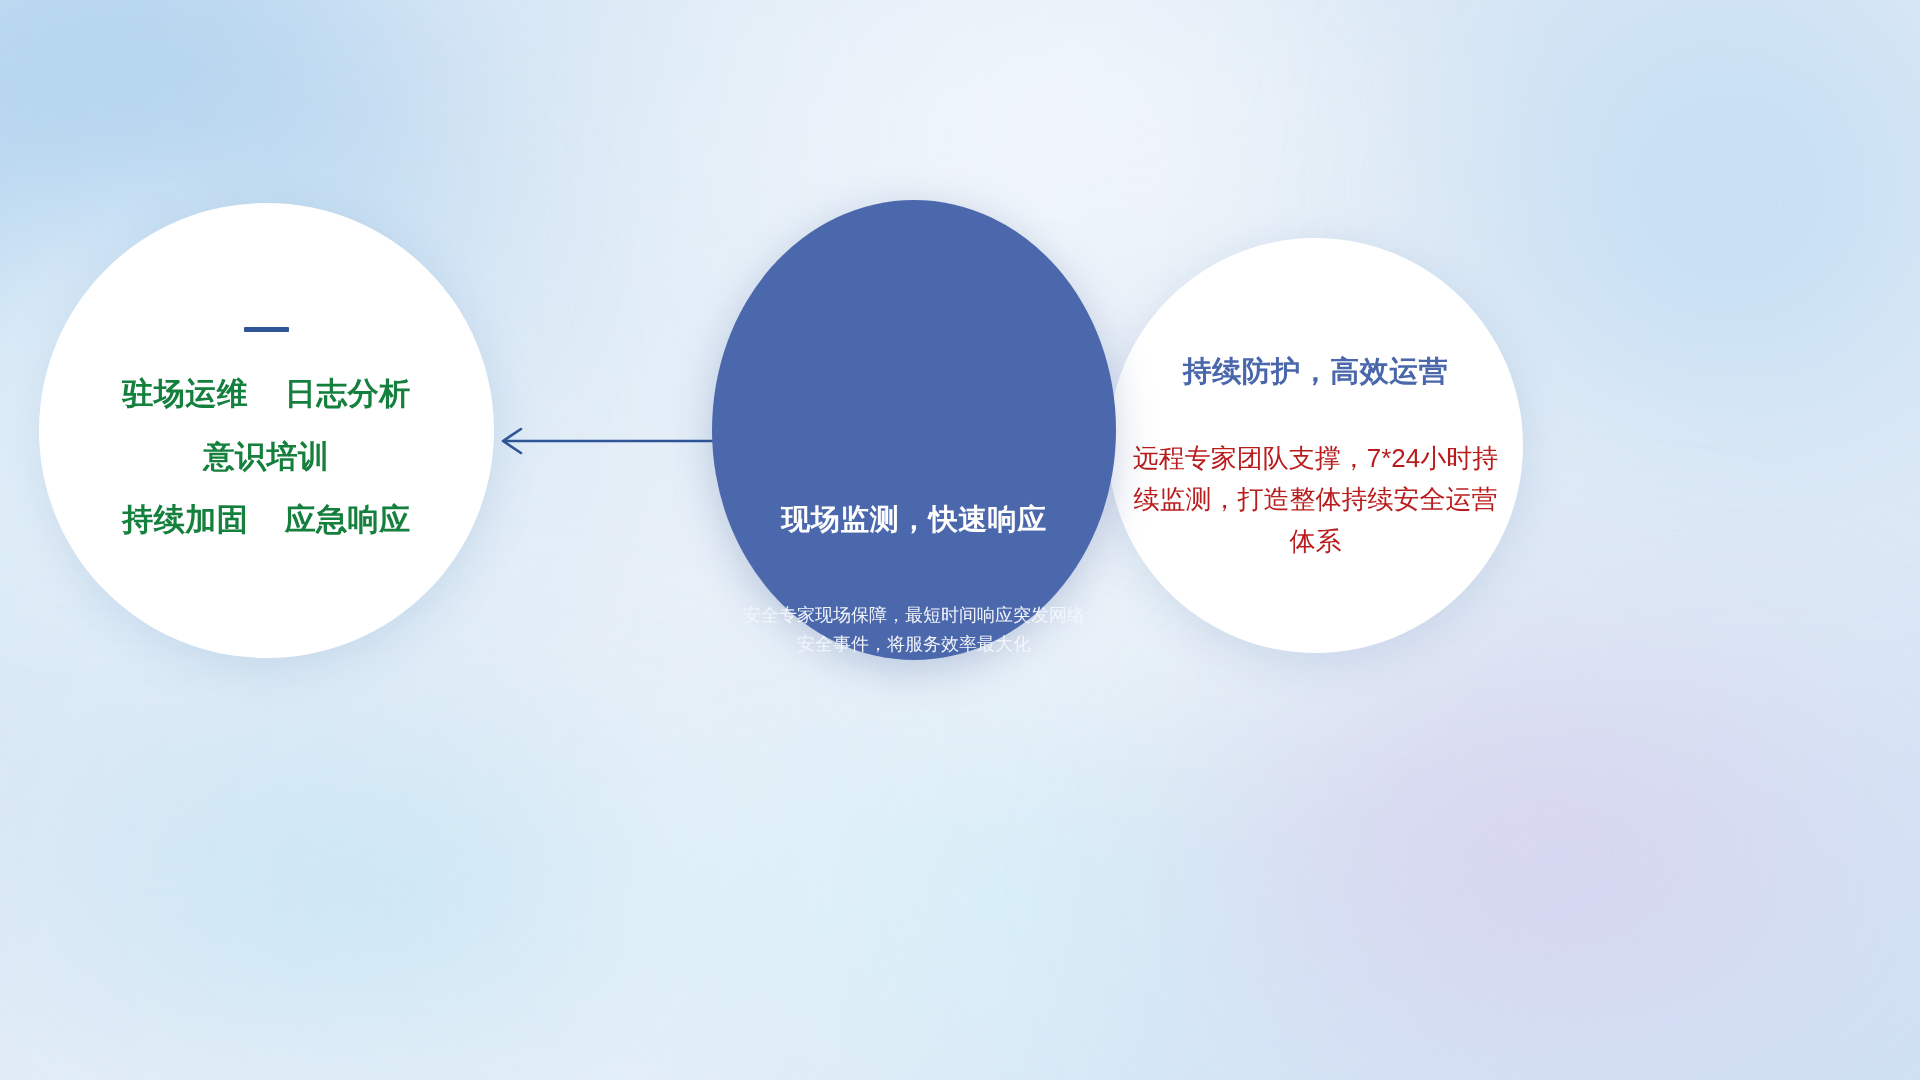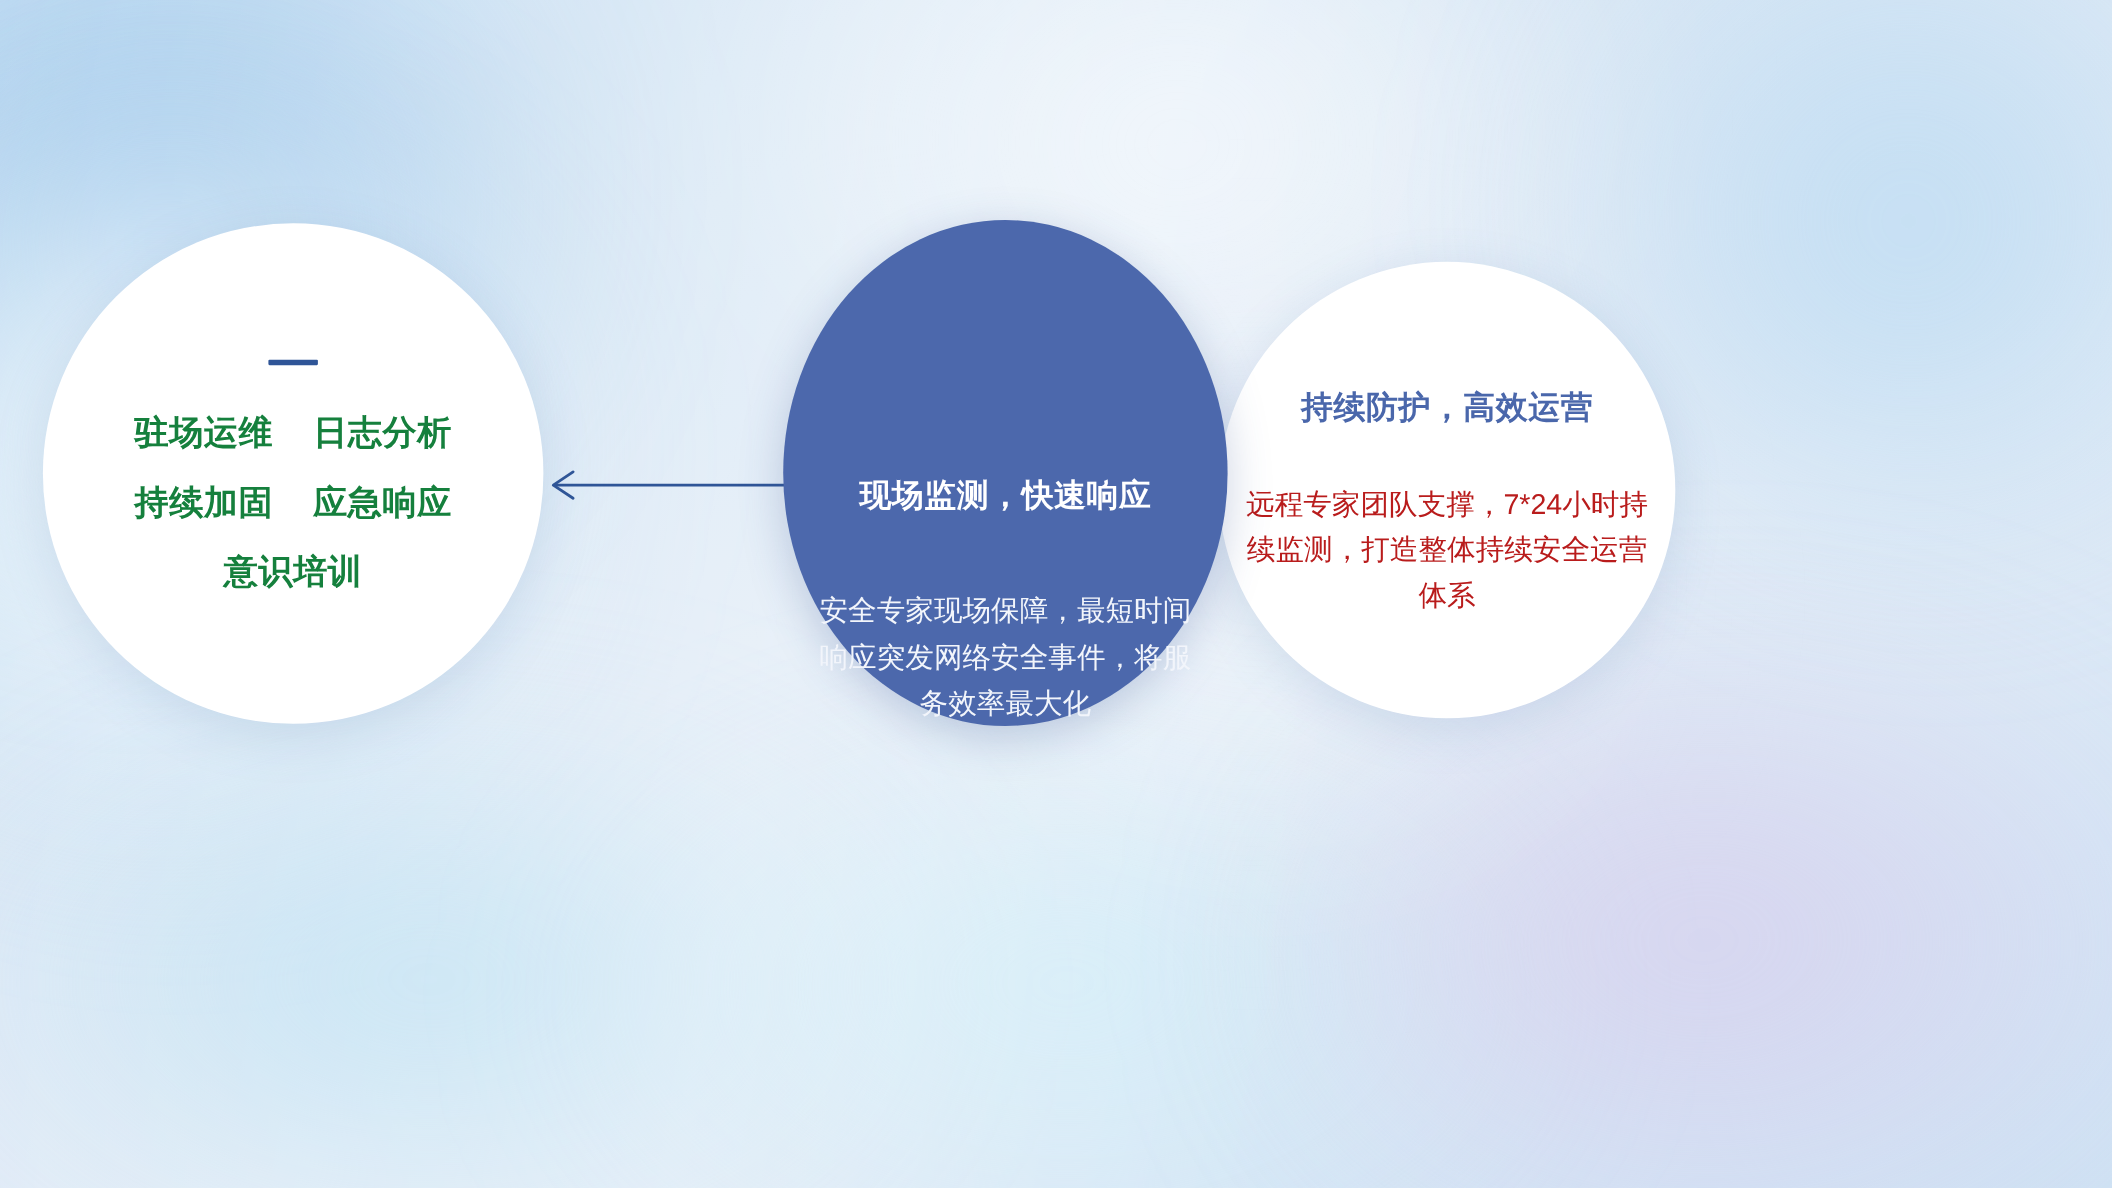--- a/index.html
+++ b/index.html
@@ -108,22 +108,23 @@
     box-shadow:0 10px 40px rgba(58,86,146,.26);
     justify-content:flex-end;
   }
   .onsite-inner { width:100%; padding:0 26px; }
   #node-onsite .node-title {
     font-size:29px; font-weight:bold; color:#ffffff;
     letter-spacing:.5px; line-height:1;
     margin-bottom:68px; white-space:nowrap;
   }
   #node-onsite .node-body {
-    font-size:26px; color:#f2f5fb; line-height:1.62;
+    font-size:18px; color:#f2f5fb; line-height:1.62;
     font-weight:400;
+    font-family:Liberation Mono, monospace;
   }
 
   
   #node-operations {
     left:1108px; top:238px; width:415px; height:415px;
     background:#ffffff;
     z-index:2;
     box-shadow:0 10px 44px rgba(90,130,180,.18);
   }
   .ops-inner { width:100%; padding:0 22px; }
@@ -167,22 +168,22 @@
     <svg width="230" height="46" viewBox="0 0 230 46">
       <line x1="230" y1="23" x2="16" y2="23" stroke="#2f5597" stroke-width="2.6"></line>
       <polyline points="33,11 15,23 33,35" fill="none" stroke="#2f5597" stroke-width="2.6" stroke-linecap="round" stroke-linejoin="round"></polyline>
     </svg>
   </div>
 
   <div class="node" id="node-capabilities">
     <div class="cap-inner">
       <div class="cap-dash"></div>
       <div class="cap-line">驻场运维    日志分析</div>
+      <div class="cap-line">意识培训</div>
       <div class="cap-line">持续加固    应急响应</div>
-      <div class="cap-line">意识培训</div>
     </div>
   </div>
 
   <div class="node" id="node-operations">
     <div class="ops-inner">
       <div class="node-title">持续防护，高效运营</div>
       <div class="node-body">远程专家团队支撑，7*24小时持续监测，打造整体持续安全运营体系</div>
     </div>
   </div>
 

